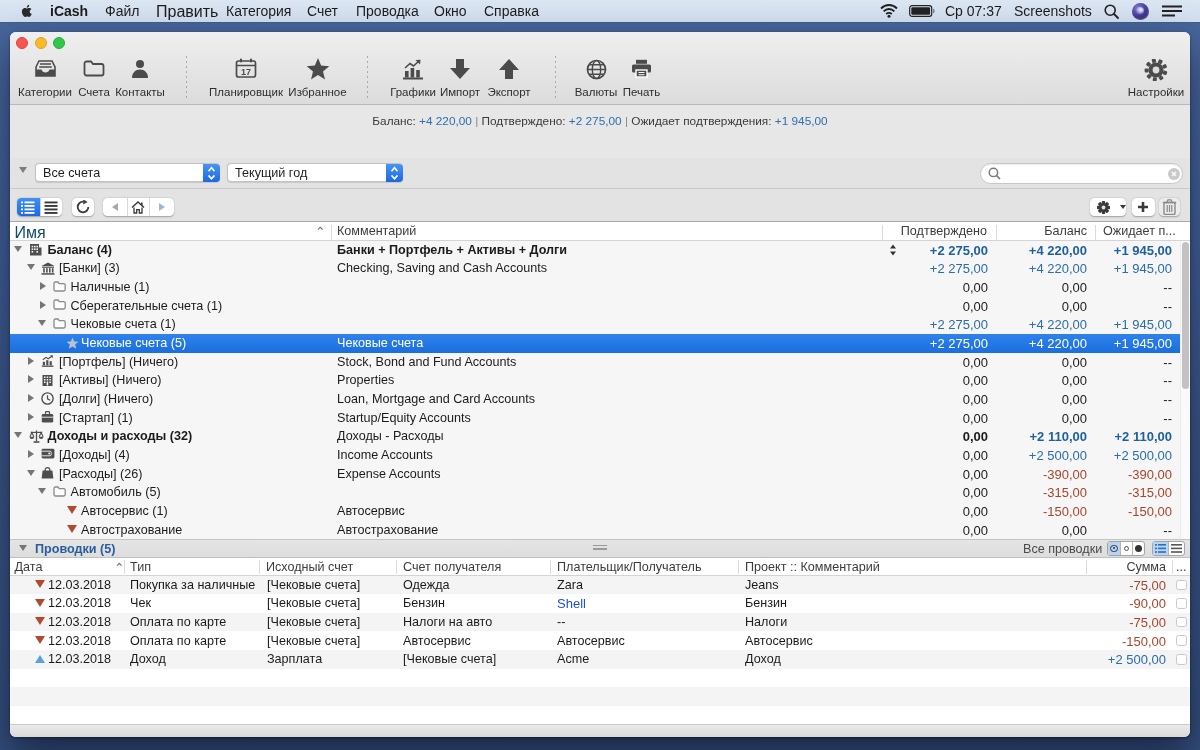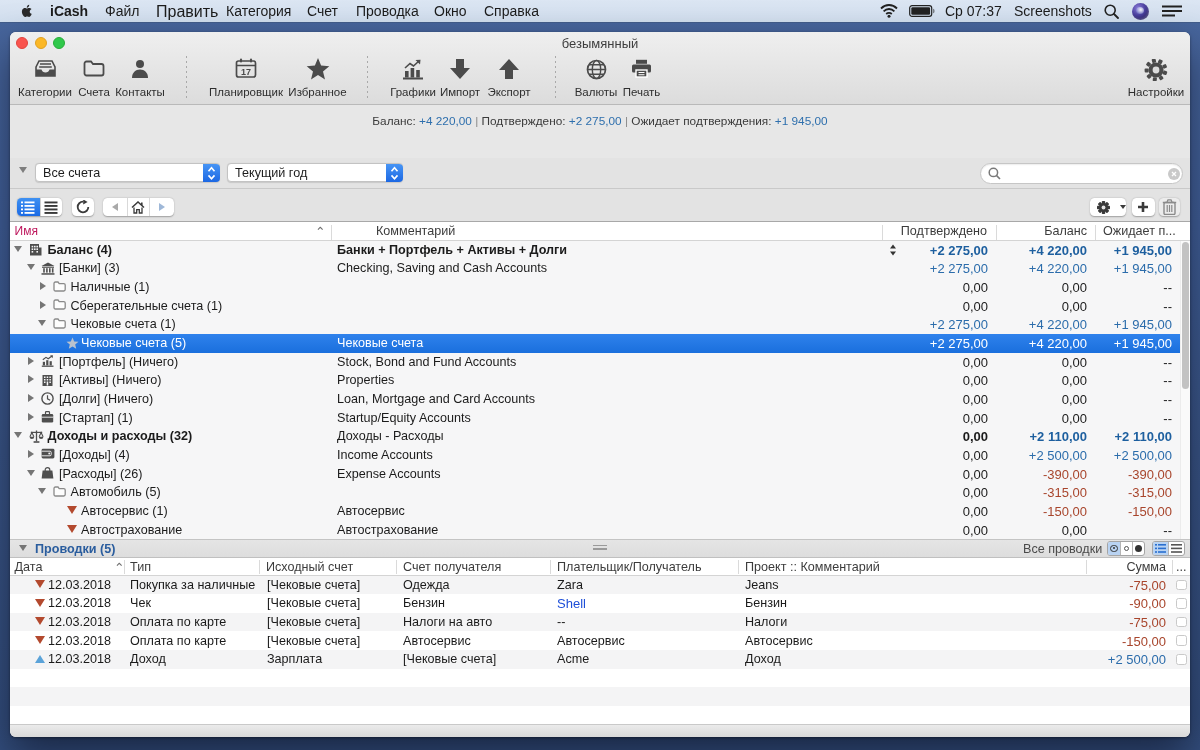--- a/index.html
+++ b/index.html
@@ -43,21 +43,20 @@
 <svg class="abs" style="left:1162px;top:5px" width="20" height="12" viewBox="0 0 20 12">
 <rect x="0" y="0.5" width="20" height="2" fill="#222"></rect>
 <rect x="0" y="5" width="20" height="2" fill="#222"></rect>
 <rect x="0" y="9.5" width="13" height="2" fill="#222"></rect>
   </svg>
 <div class="abs" style="left:10px;top:32px;width:1180px;height:705px;border-radius:6px;overflow:hidden;background:#f6f6f7;box-shadow:0 18px 40px rgba(0,0,10,0.5), 0 1px 3px rgba(0,0,0,0.4);">
     <div class="abs" style="left:0;top:0;width:1180px;height:73px;background:linear-gradient(#efefef,#dcdcdc);border-bottom:1px solid #b9b9b9;"></div>
     <div class="abs" style="left:6px;top:5px;width:12px;height:12px;border-radius:50%;background:#f9544e;border:0.5px solid #e0443e;"></div>
     <div class="abs" style="left:24.700000000000003px;top:5px;width:12px;height:12px;border-radius:50%;background:#fbb827;border:0.5px solid #dfa023;"></div>
     <div class="abs" style="left:43.4px;top:5px;width:12px;height:12px;border-radius:50%;background:#30c84b;border:0.5px solid #28ad39;"></div>
-    <div class="abs" style="left:0;top:4px;width:1180px;text-align:center;font-size:13px;color:#3e3e3e;">безымянный</div>
     <div class="abs" style="left:13.5px;top:27px;width:43px;text-align:center;">
       <svg width="23" height="19" viewBox="0 0 23 19" style="">
 <path d="M2 8 L5 2 H18 L21 8 V17 H2 Z" fill="none" stroke="#4b4b4b" stroke-width="1.6"></path>
 <path d="M6 5 H17 M5.2 8 H17.8" stroke="#4b4b4b" stroke-width="1.4"></path>
 <path d="M2 10.5 H7.5 C8 12.5 9.5 13.5 11.5 13.5 C13.5 13.5 15 12.5 15.5 10.5 H21 V17 H2 Z" fill="#4b4b4b"></path>
       </svg>
     </div>
     <div class="abs" style="left:-25px;top:54px;width:120px;text-align:center;font-size:11.5px;color:#2e2e2e;">Категории</div>
     <div class="abs" style="left:63.0px;top:28px;width:42px;text-align:center;">
       <svg width="22" height="17" viewBox="0 0 22 17" style="">
@@ -250,23 +249,23 @@
     </div>
     <div class="abs" style="left:1148.5px;top:166px;width:21px;height:18px;background:#ececec;border-radius:4.5px;box-shadow:0 0.5px 1.5px rgba(0,0,0,0.3);display:flex;align-items:center;justify-content:center;">
       <svg width="15" height="16" viewBox="0 0 15 16" style="">
 <rect x="2" y="3.5" width="11" height="12" rx="1.2" fill="none" stroke="#8a8a8a" stroke-width="1.4"></rect>
 <path d="M0.8 3.5 H14.2" stroke="#8a8a8a" stroke-width="1.4"></path>
 <path d="M5 3 L6 0.8 H9 L10 3" fill="none" stroke="#8a8a8a" stroke-width="1.3"></path>
 <path d="M5.2 6 V13 M7.5 6 V13 M9.8 6 V13" stroke="#8a8a8a" stroke-width="1.2"></path>
       </svg>
     </div>
     <div class="abs" style="left:0;top:190px;width:1180px;height:19px;background:#fff;border-bottom:1px solid #d4d4d4;"></div>
-    <div class="abs" style="left:4.5px;top:192.3px;font-size:12px;color:#be185d;">Имя</div>
+    <div class="abs" style="left:4.5px;top:192.3px;font-size:16px;color:#0c4a6e;">Имя</div>
     <div class="abs" style="left:305px;top:192.3px;font-size:12.6px;color:#3c3c3c;color:#6e6e6e;">⌃</div>
-    <div class="abs" style="left:327px;top:192.3px;font-size:12.6px;color:#3c3c3c;margin-left:39px;">Комментарий</div>
+    <div class="abs" style="left:327px;top:192.3px;font-size:12.6px;color:#3c3c3c;">Комментарий</div>
     <div class="abs" style="left:877px;width:100px;text-align:right;top:192.3px;font-size:12.6px;color:#3c3c3c;">Подтверждено</div>
     <div class="abs" style="left:977px;width:100px;text-align:right;top:192.3px;font-size:12.6px;color:#3c3c3c;">Баланс</div>
     <div class="abs" style="left:1093px;width:80px;top:192.3px;font-size:12.6px;color:#3c3c3c;white-space:nowrap;overflow:hidden;">Ожидает п...</div>
     <div class="abs" style="left:320.5px;top:192.5px;width:1px;height:15px;background:#dadada;"></div>
     <div class="abs" style="left:872px;top:192.5px;width:1px;height:15px;background:#dadada;"></div>
     <div class="abs" style="left:986px;top:192.5px;width:1px;height:15px;background:#dadada;"></div>
     <div class="abs" style="left:1085px;top:192.5px;width:1px;height:15px;background:#dadada;"></div>
     <div class="abs" style="left:0;top:208.5px;width:1180px;height:298.5px;background:#f6f6f7;"></div>
     <div class="abs" style="left:4px;top:213.80px;">
       <span style="display:block;width:0;height:0;border-top:6px solid #757575;border-left:4.5px solid transparent;border-right:4.5px solid transparent"></span>

